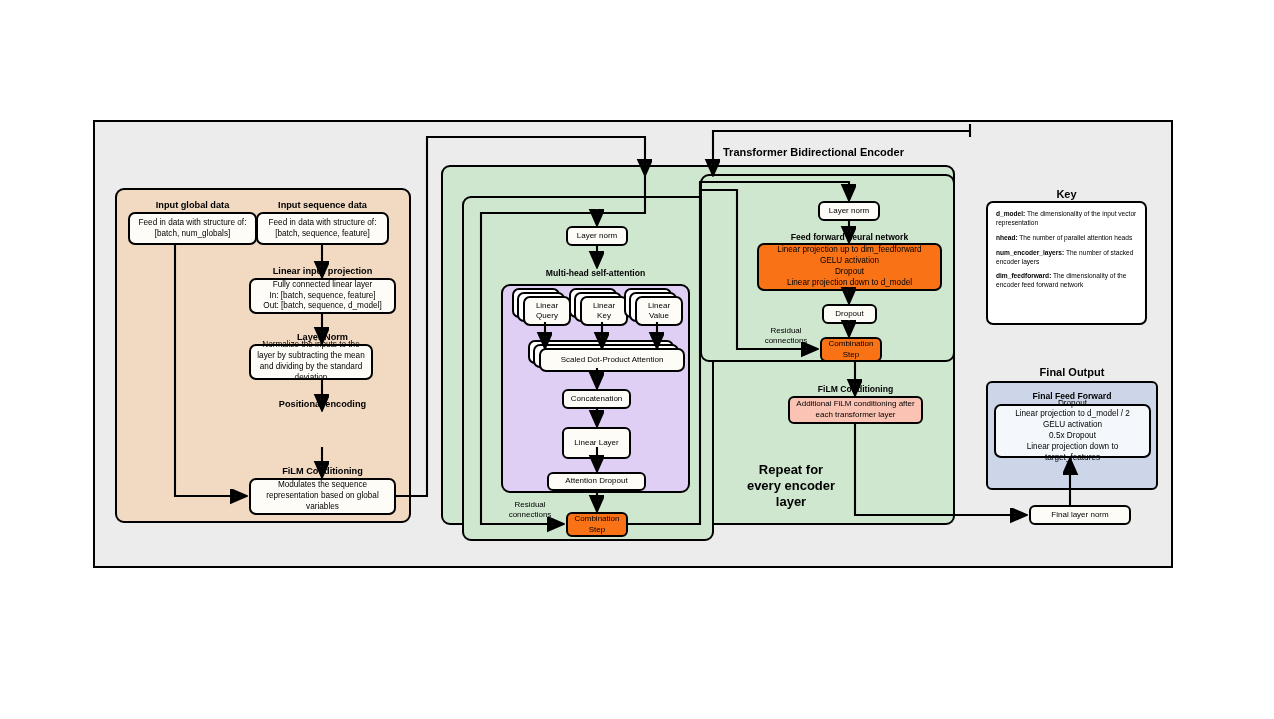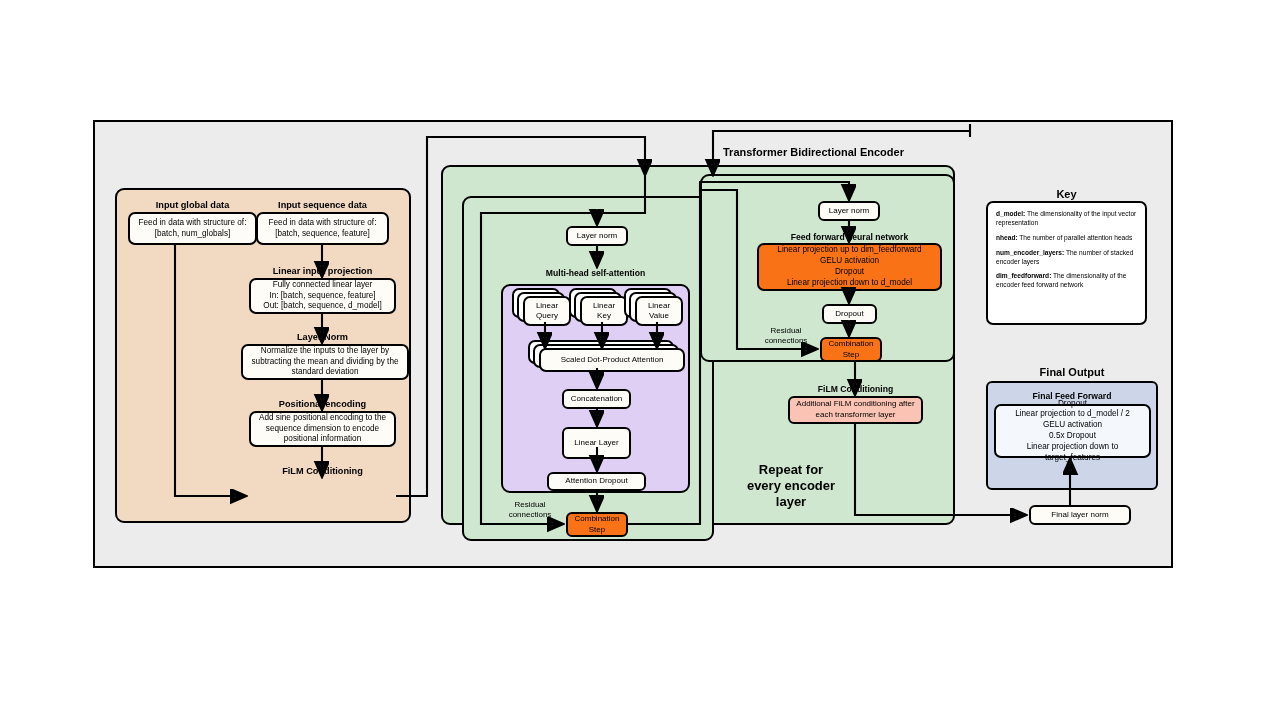--- a/index.html
+++ b/index.html
@@ -87,26 +87,26 @@
   <div class="abs ttl ttl-md" style="left:256px;top:200px;width:133px;">Input sequence data</div>
   <div class="abs node" style="left:256px;top:212px;width:133px;height:33px;white-space:pre-line;">Feed in data with structure of:
 [batch, sequence, feature]</div>
 
   <div class="abs ttl ttl-md" style="left:249px;top:266px;width:147px;">Linear input projection</div>
   <div class="abs node" style="left:249px;top:278px;width:147px;height:36px;white-space:pre-line;">Fully connected linear layer
 In: [batch, sequence, feature]
 Out: [batch, sequence, d_model]</div>
 
   <div class="abs ttl ttl-md" style="left:249px;top:332px;width:147px;">Layer Norm</div>
-  <div class="abs node" style="left:241px;top:344px;width:168px;height:36px;">Normalize the inputs to the layer by subtracting the mean and dividing by the standard deviation</div>
+  <div class="abs node" style="left:249px;top:344px;width:124px;height:36px;">Normalize the inputs to the layer by subtracting the mean and dividing by the standard deviation</div>
 
   <div class="abs ttl ttl-md" style="left:249px;top:399px;width:147px;">Positional encoding</div>
-  <div class="abs node" style="left:249px;top:411px;width:147px;height:36px;">Add sine positional encoding to the sequence dimension to encode positional information</div>
 
   <div class="abs ttl ttl-md" style="left:249px;top:466px;width:147px;">FiLM Conditioning</div>
+  <div class="abs node" style="left:249px;top:478px;width:147px;height:37px;">Modulates the sequence representation based on global variables</div>
 
   <div class="abs ttl ttl-lg" style="left:723px;top:146px;width:250px;text-align:left;">Transformer Bidirectional Encoder</div>
   <div class="abs panel panel-encoder"></div>
   <div class="abs panel panel-attn-outer"></div>
   <div class="abs panel panel-ffn-outer"></div>
 
   <div class="abs node sm" style="left:566px;top:226px;width:62px;height:20px;">Layer norm</div>
 
   <div class="abs ttl ttl-sm" style="left:501px;top:268px;width:189px;">Multi-head self-attention</div>
   <div class="abs panel panel-attn"></div>

